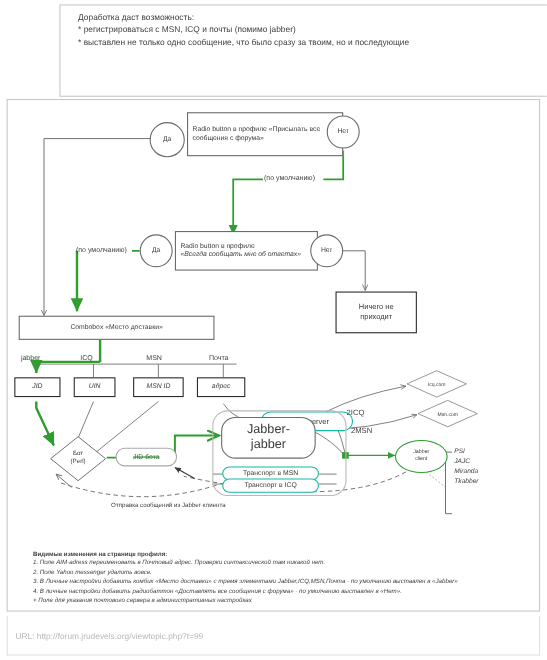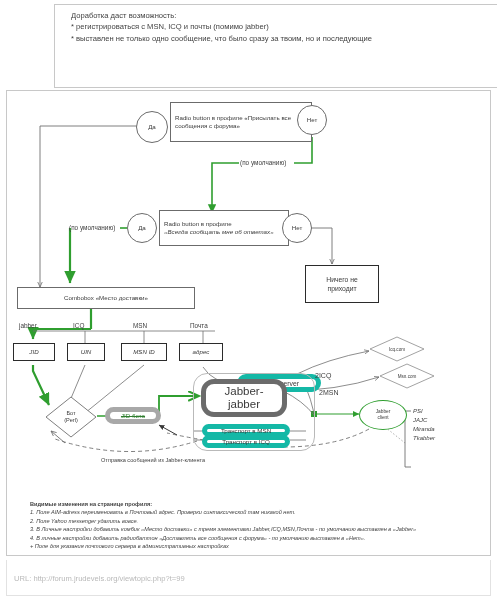--- a/index.html
+++ b/index.html
@@ -15,21 +15,21 @@
   .diagram{position:absolute;left:6px;top:90px;width:485px;height:466px;border:1px solid #c8c8c8;background:#fff;box-sizing:border-box;overflow:hidden;}
 
   .svg-layer{position:absolute;left:0;top:0;width:485px;height:466px;}
 
   
   .node{position:absolute;box-sizing:border-box;display:flex;align-items:center;justify-content:center;text-align:center;}
 
   .rect{border:1px solid #6b6b6b;background:#fff;}
   .rect-thick{border:1.6px solid #2b2b2b;background:#fff;}
   .circ{border:1px solid #6b6b6b;border-radius:50%;background:#fff;}
-  .rounded{border:5px solid #14b8a6;border-radius:9px;background:#fff;}
+  .rounded{border:1px solid #14b8a6;border-radius:9px;background:#fff;}
   .rounded-green{border:1.3px solid #2f9e2f;border-radius:50%;background:#fff;}
   .t65{font-size:6.2px;line-height:8px;}
   .t7{font-size:6.8px;line-height:9px;}
   .t11{font-size:11.5px;line-height:13px;}
   .ital{font-style:italic;}
 
   .lbl{position:absolute;font-size:6.4px;color:#3f3f3f;white-space:nowrap;}
   .lbl-strike{color:#2f7d2f;}
 
   .boxtext{padding:0 4px;}

